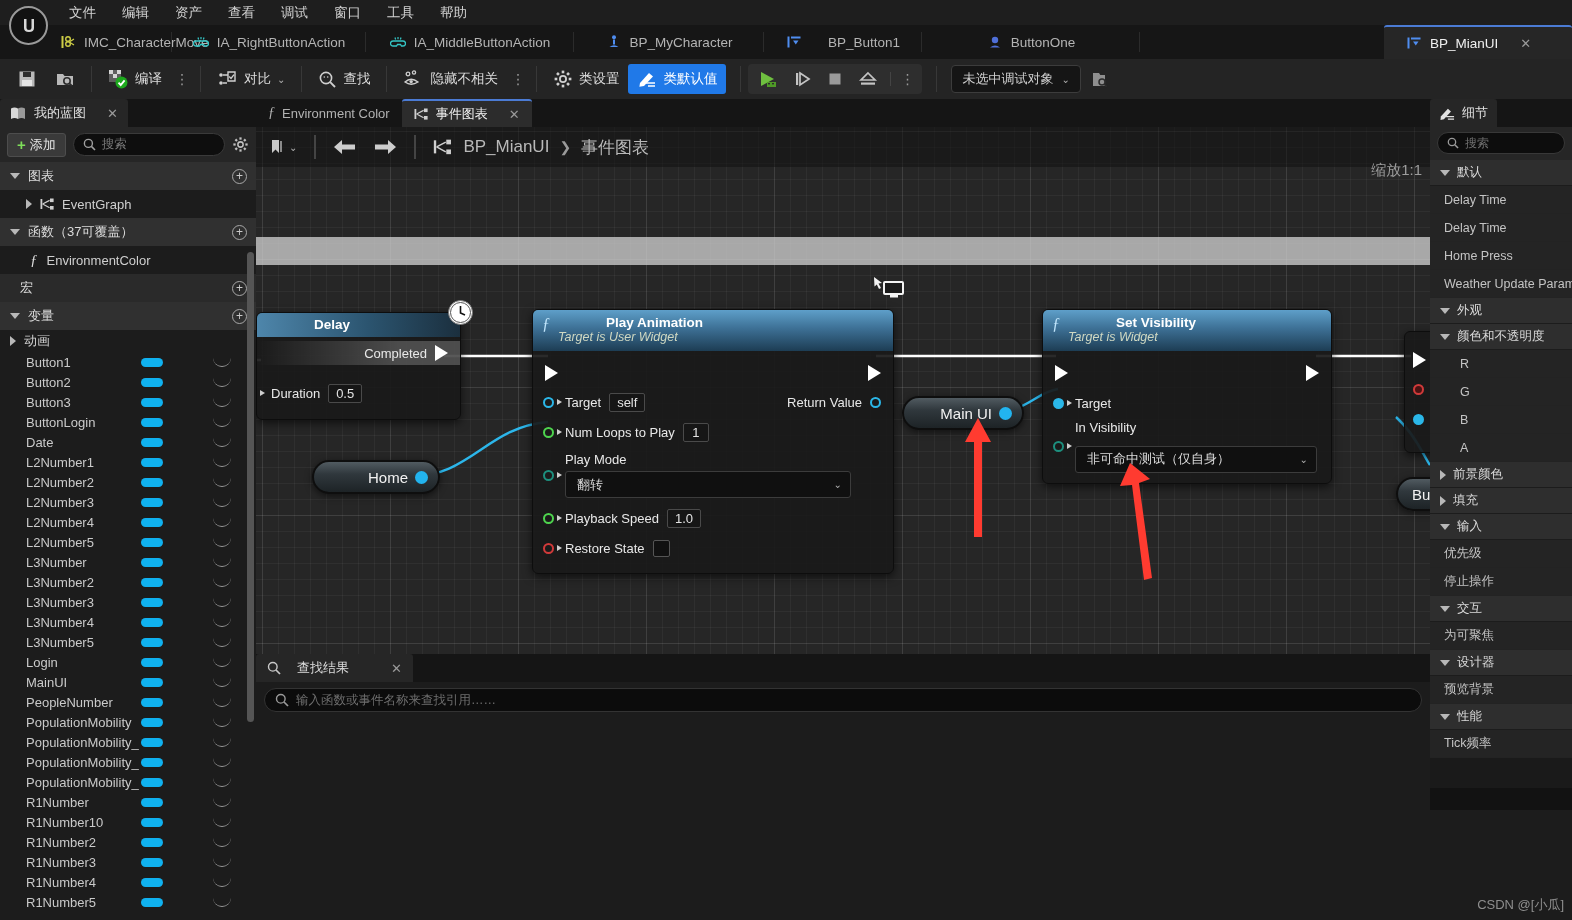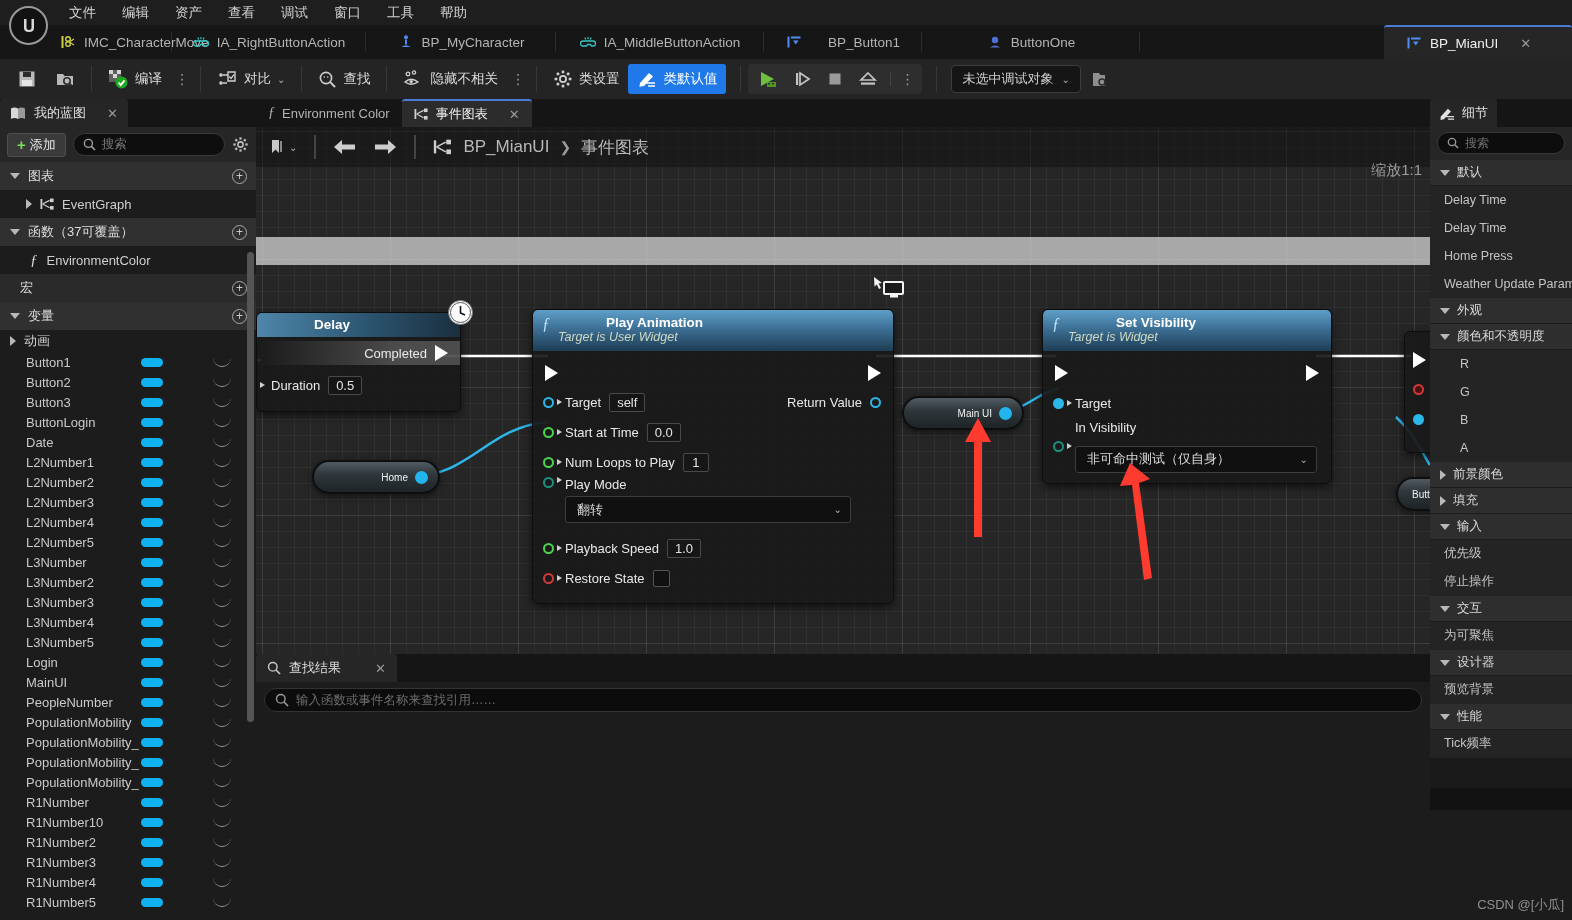--- a/index.html
+++ b/index.html
@@ -243,41 +243,41 @@
     width: 17px; height: 17px; background: #111; border: 1px solid #555;
     border-radius: 2px; margin-left: 8px;
   }
   .varnode {
     position: absolute; height: 34px; border-radius: 17px;
     background: linear-gradient(to bottom, #515b61 0%, #30383d 40%, #1d2326 100%);
     border: 2px solid #0e0e0e; display: flex; align-items: center;
     justify-content: flex-end; padding-right: 10px; gap: 7px;
     box-shadow: 0 2px 7px rgba(0,0,0,0.55);
   }
-  .varnode .vlbl { font-size: 10px; color: #f2f2f2; }
+  .varnode .vlbl { font-size: 15px; color: #f2f2f2; }
   .varnode .vdot { width: 13px; height: 13px; border-radius: 50%; background: #22b4ef; }
 
   .watermark-cn {
     position: absolute; right: 34px; bottom: 22px;
     font-size: 54px; color: rgba(255,255,255,0.11); letter-spacing: 4px;
     font-weight: bold;
   }
   .delay-clock {
     position: absolute; width: 25px; height: 25px; border-radius: 50%;
     background: #fff; border: 1px solid #777;
   }
 
   
   .findpanel {
     position: absolute; left: 0; top: 555px; width: 1174px; height: 266px;
     background: #1c1c1c;
   }
   .fp-tabrow { height: 28px; background: #151515; display: flex; align-items: flex-end; }
   .fp-tab {
-    height: 28px; display: flex; align-items: center; gap: 8px; padding: 0 11px;
+    height: 28px; display: flex; align-items: center; gap: 16px; padding: 0 11px;
     background: #262626; font-size: 13px; color: #dcdcdc;
     border-top-left-radius: 3px; border-top-right-radius: 3px;
   }
   .fp-searchrow { padding: 6px 8px 0; }
   .fp-search {
     height: 24px; background: #0c0c0c; border: 1px solid #333;
     border-radius: 12px; display: flex; align-items: center; gap: 7px;
     padding: 0 10px; font-size: 12.5px; color: #6e6e6e;
   }
 
@@ -351,35 +351,35 @@
       <div class="tsep"></div>
     </div>
     <div class="asset-tab" style="width:194px;justify-content:center">
       <svg class="ticon" viewBox="0 0 16 16">
         <path d="M3 7 h10 a2.5 2.5 0 0 1 0 5 h-1.5 l-1-1.5 h-3 l-1 1.5 H3 a2.5 2.5 0 0 1 0-5 z" fill="none" stroke="#35c7c7" stroke-width="1.3"></path>
         <path d="M5 3.5 L5.6 5.5 M8 3 L8 5.2 M11 3.5 L10.4 5.5" stroke="#35c7c7" stroke-width="1.2"></path>
       </svg>
       <span>IA_RightButtonAction</span>
       <div class="tsep"></div>
     </div>
+    <div class="asset-tab" style="width:208px;justify-content:center">
+      <svg class="ticon" viewBox="0 0 16 16">
+        <path d="M3 7 h10 a2.5 2.5 0 0 1 0 5 h-1.5 l-1-1.5 h-3 l-1 1.5 H3 a2.5 2.5 0 0 1 0-5 z" fill="none" stroke="#35c7c7" stroke-width="1.3"></path>
+        <path d="M5 3.5 L5.6 5.5 M8 3 L8 5.2 M11 3.5 L10.4 5.5" stroke="#35c7c7" stroke-width="1.2"></path>
+      </svg>
+      <span>IA_MiddleButtonAction</span>
+      <div class="tsep"></div>
+    </div>
     <div class="asset-tab" style="width:190px;justify-content:center">
       <svg class="ticon" viewBox="0 0 16 16">
         <circle cx="8" cy="3.2" r="2" fill="#4f8df0"></circle>
         <rect x="7" y="5.5" width="2" height="5" fill="#4f8df0"></rect>
         <path d="M3.5 13 Q8 9.5 12.5 13 Z" fill="#4f8df0"></path>
       </svg>
       <span>BP_MyCharacter</span>
-      <div class="tsep"></div>
-    </div>
-    <div class="asset-tab" style="width:208px;justify-content:center">
-      <svg class="ticon" viewBox="0 0 16 16">
-        <path d="M3 7 h10 a2.5 2.5 0 0 1 0 5 h-1.5 l-1-1.5 h-3 l-1 1.5 H3 a2.5 2.5 0 0 1 0-5 z" fill="none" stroke="#35c7c7" stroke-width="1.3"></path>
-        <path d="M5 3.5 L5.6 5.5 M8 3 L8 5.2 M11 3.5 L10.4 5.5" stroke="#35c7c7" stroke-width="1.2"></path>
-      </svg>
-      <span>IA_MiddleButtonAction</span>
       <div class="tsep"></div>
     </div>
     <div class="asset-tab" style="width:158px;justify-content:space-between">
       <svg class="ticon" viewBox="0 0 16 16">
         <rect x="1.5" y="2.5" width="2" height="11" fill="#4f8df0"></rect>
         <rect x="5" y="2.5" width="9.5" height="2" fill="#4f8df0"></rect>
         <path d="M7 6.5 h5.5 l-2.75 4 z" fill="#4f8df0"></path>
       </svg>
       <span>BP_Button1</span>
       <div class="tsep"></div>
@@ -798,21 +798,21 @@
 
       <div class="node" style="left:0px;top:185px;width:205px">
         <div class="node-head small">
           <div class="node-title">Delay</div>
         </div>
         <div class="node-body" style="padding-top:4px;padding-bottom:14px">
           <div class="pinrow" style="justify-content:flex-end;padding-right:12px;background:linear-gradient(to right,rgba(255,255,255,0) 0%,rgba(255,255,255,0.22) 70%)">
             <span class="lbl">Completed</span>
             <div class="exec-pin hollow" style="margin-left:8px"></div>
           </div>
-          <div class="pinrow" style="margin-top:8px">
+          <div class="pinrow" style="margin-top:16px">
             <div class="pin-arrow" style="margin-left:3px"></div>
             <span class="lbl" style="margin-left:3px">Duration</span>
             <div class="valbox">0.5</div>
           </div>
         </div>
         <div class="delay-clock" style="right:-13px;top:-13px">
           <svg width="23" height="23" viewBox="0 0 23 23">
             <circle cx="11.5" cy="11.5" r="10" fill="#fff" stroke="#555" stroke-width="1"></circle>
             <path d="M11.5 5 L11.5 12 L16 14" stroke="#111" stroke-width="1.6" fill="none"></path>
           </svg>
@@ -844,35 +844,29 @@
             <div class="pin-circ"></div>
             <div class="pin-arrow"></div>
             <span class="lbl">Target</span>
             <div class="valbox">self</div>
             <div style="flex:1"></div>
             <span class="lbl">Return Value</span>
             <div class="pin-circ" style="margin:0 12px 0 8px"></div>
           </div>
 
 
-          <div class="pinrow" style="min-height:30px">
-            <div class="pin-circ green"></div>
-            <div class="pin-arrow"></div>
-            <span class="lbl">Start at Time</span>
-            <div class="valbox">0.0</div>
-          </div>
 
           <div class="pinrow" style="min-height:30px">
             <div class="pin-circ green"></div>
             <div class="pin-arrow"></div>
             <span class="lbl">Num Loops to Play</span>
             <div class="valbox">1</div>
           </div>
 
-          <div class="pinrow" style="min-height:56px;align-items:flex-start">
+          <div class="pinrow" style="min-height:56px;align-items:center">
             <div class="pin-circ teal"></div>
             <div class="pin-arrow"></div>
             <div style="flex:1;margin-right:42px">
               <div style="font-size:13px;color:#e8e8e8;margin-bottom:4px">Play Mode</div>
               <div class="dropdown">
                 <span>翻转</span>
                 <span class="chev">⌄</span>
               </div>
             </div>
           </div>

